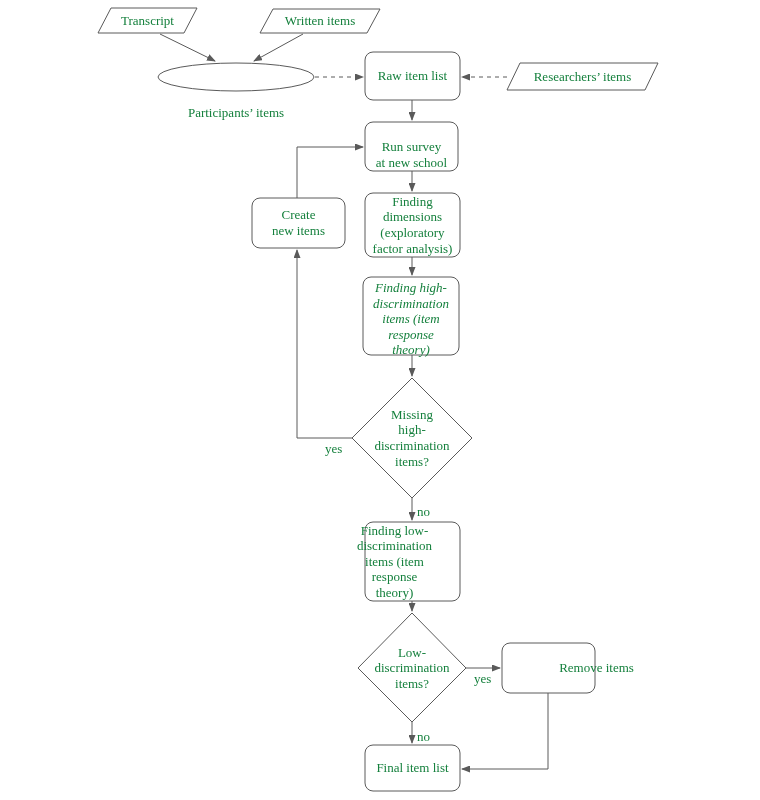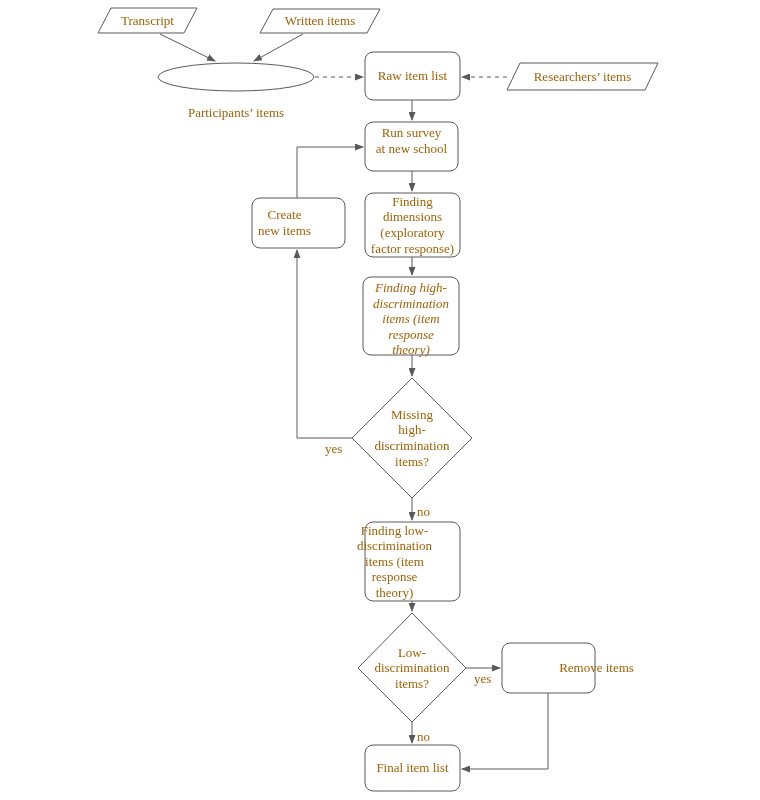--- a/index.html
+++ b/index.html
@@ -6,21 +6,21 @@
     margin: 0;
     padding: 0;
     background: #ffffff;
   }
   #stage {
     position: relative;
     width: 760px;
     height: 800px;
     background: #ffffff;
     font-family: "Liberation Serif", "DejaVu Serif", serif;
-    color: #a16207;
+    color: #15803d;
     overflow: hidden;
   }
   #edges-layer {
     position: absolute;
     left: 0;
     top: 0;
   }
   .node-label {
     position: absolute;
     display: flex;
@@ -94,27 +94,27 @@
     <polygon class="shape" points="412,613 466,668 412,722 358,668"></polygon>
     <rect class="shape" x="502" y="643" width="93" height="50" rx="8"></rect>
     <rect class="shape" x="365" y="745" width="95" height="46" rx="8"></rect>
   </svg>
 
   <div class="node-label" style="left:98px; top:8px; width:99px; height:25px;">Transcript</div>
   <div class="node-label" style="left:260px; top:9px; width:120px; height:24px;">Written items</div>
   <div class="node-label" style="left:158px; top:63px; width:156px; height:28px;margin-top:36px;">Participants’ items</div>
   <div class="node-label" style="left:365px; top:52px; width:95px; height:48px;">Raw item list</div>
   <div class="node-label" style="left:507px; top:63px; width:151px; height:27px;">Researchers’ items</div>
-  <div class="node-label" style="left:365px; top:116px; width:93px; height:49px;">Run survey
+  <div class="node-label" style="left:365px; top:130px; width:93px; height:49px;">Run survey
 at new school</div>
   <div class="node-label" style="left:365px; top:193px; width:95px; height:64px;">Finding
 dimensions
 (exploratory
-factor response)</div>
-  <div class="node-label" style="left:238px; top:198px; width:93px; height:50px;">Create
+factor analysis)</div>
+  <div class="node-label" style="left:252px; top:198px; width:93px; height:50px;">Create
 new items</div>
   <div class="node-label" style="left:363px; top:270px; width:96px; height:98px;font-style:italic;">Finding high-
 discrimination
 items (item
 response
 theory)</div>
   <div class="node-label" style="left:352px; top:398px; width:120px; height:80px;">Missing
 high-
 discrimination
 items?</div>

